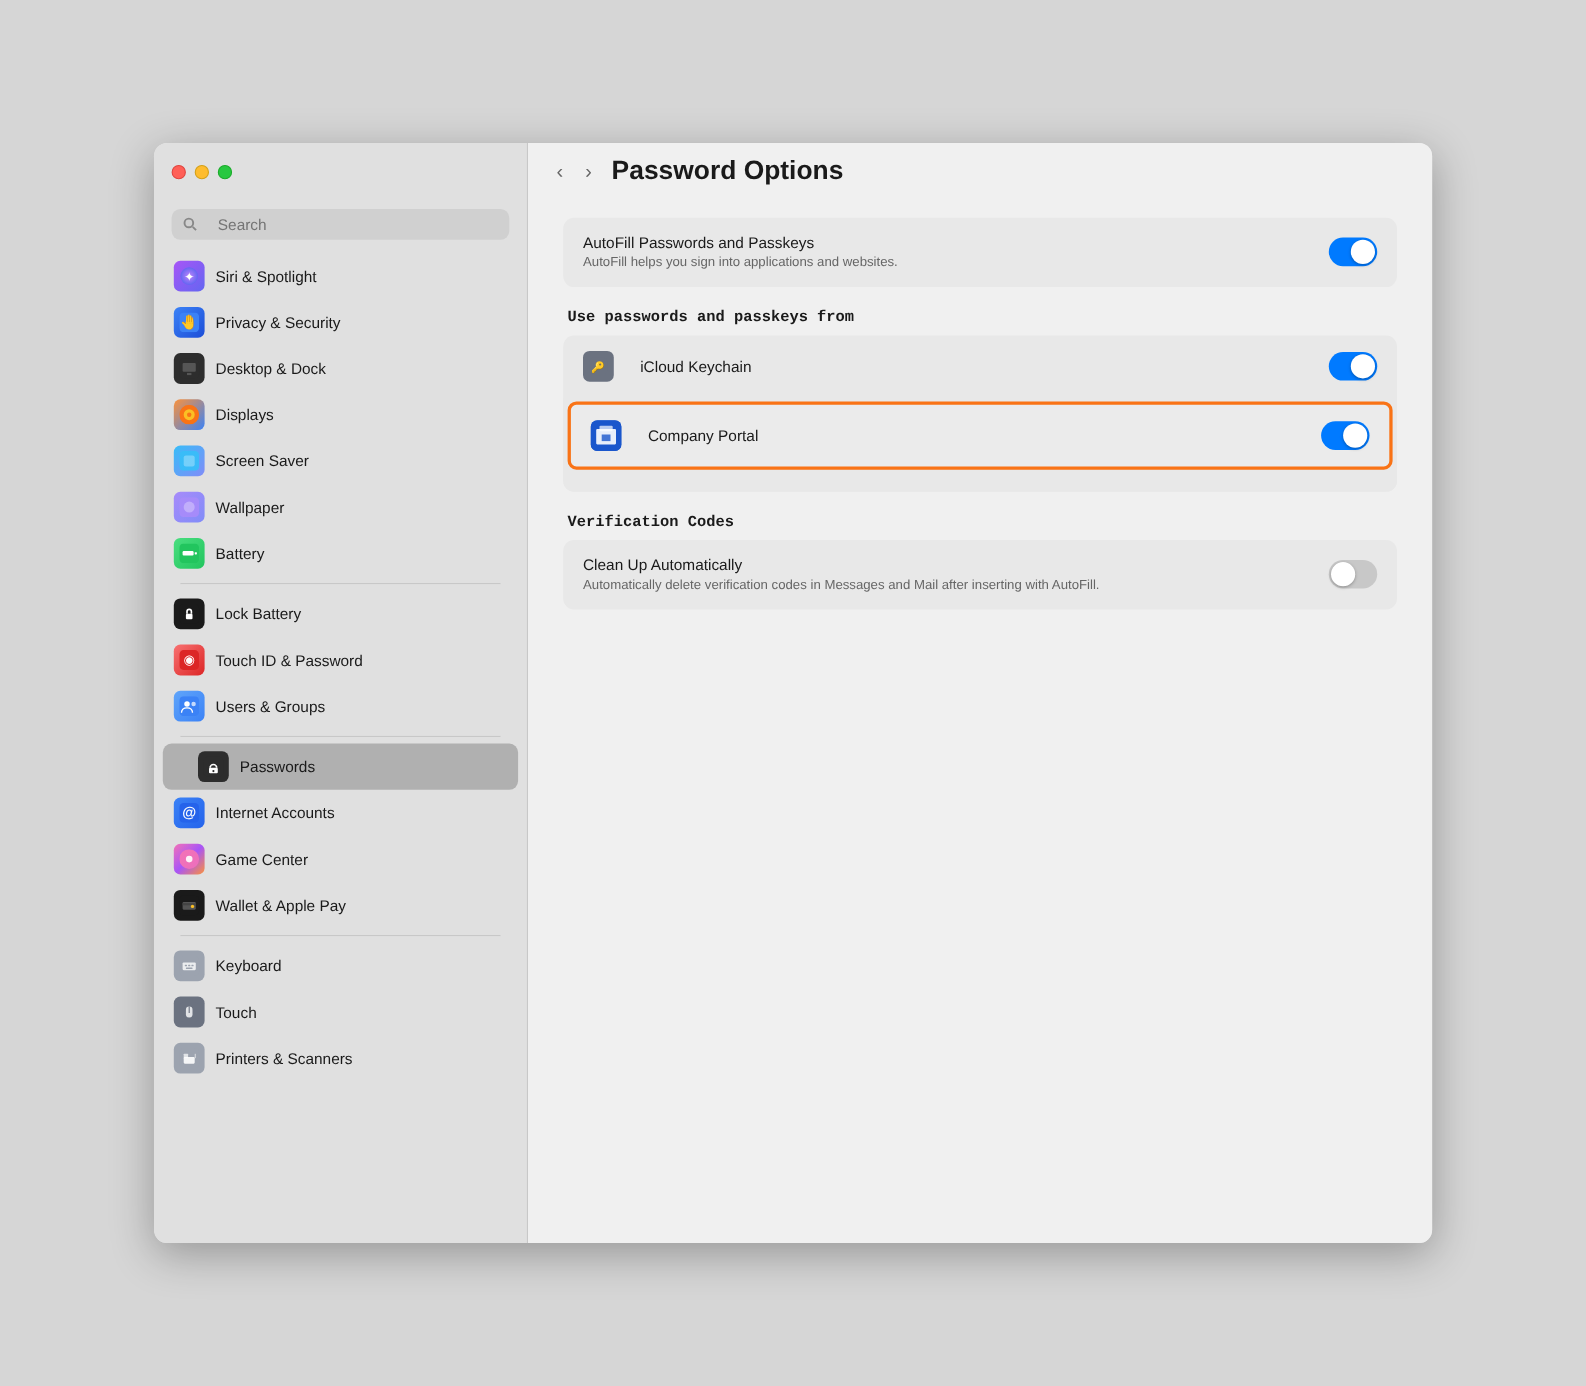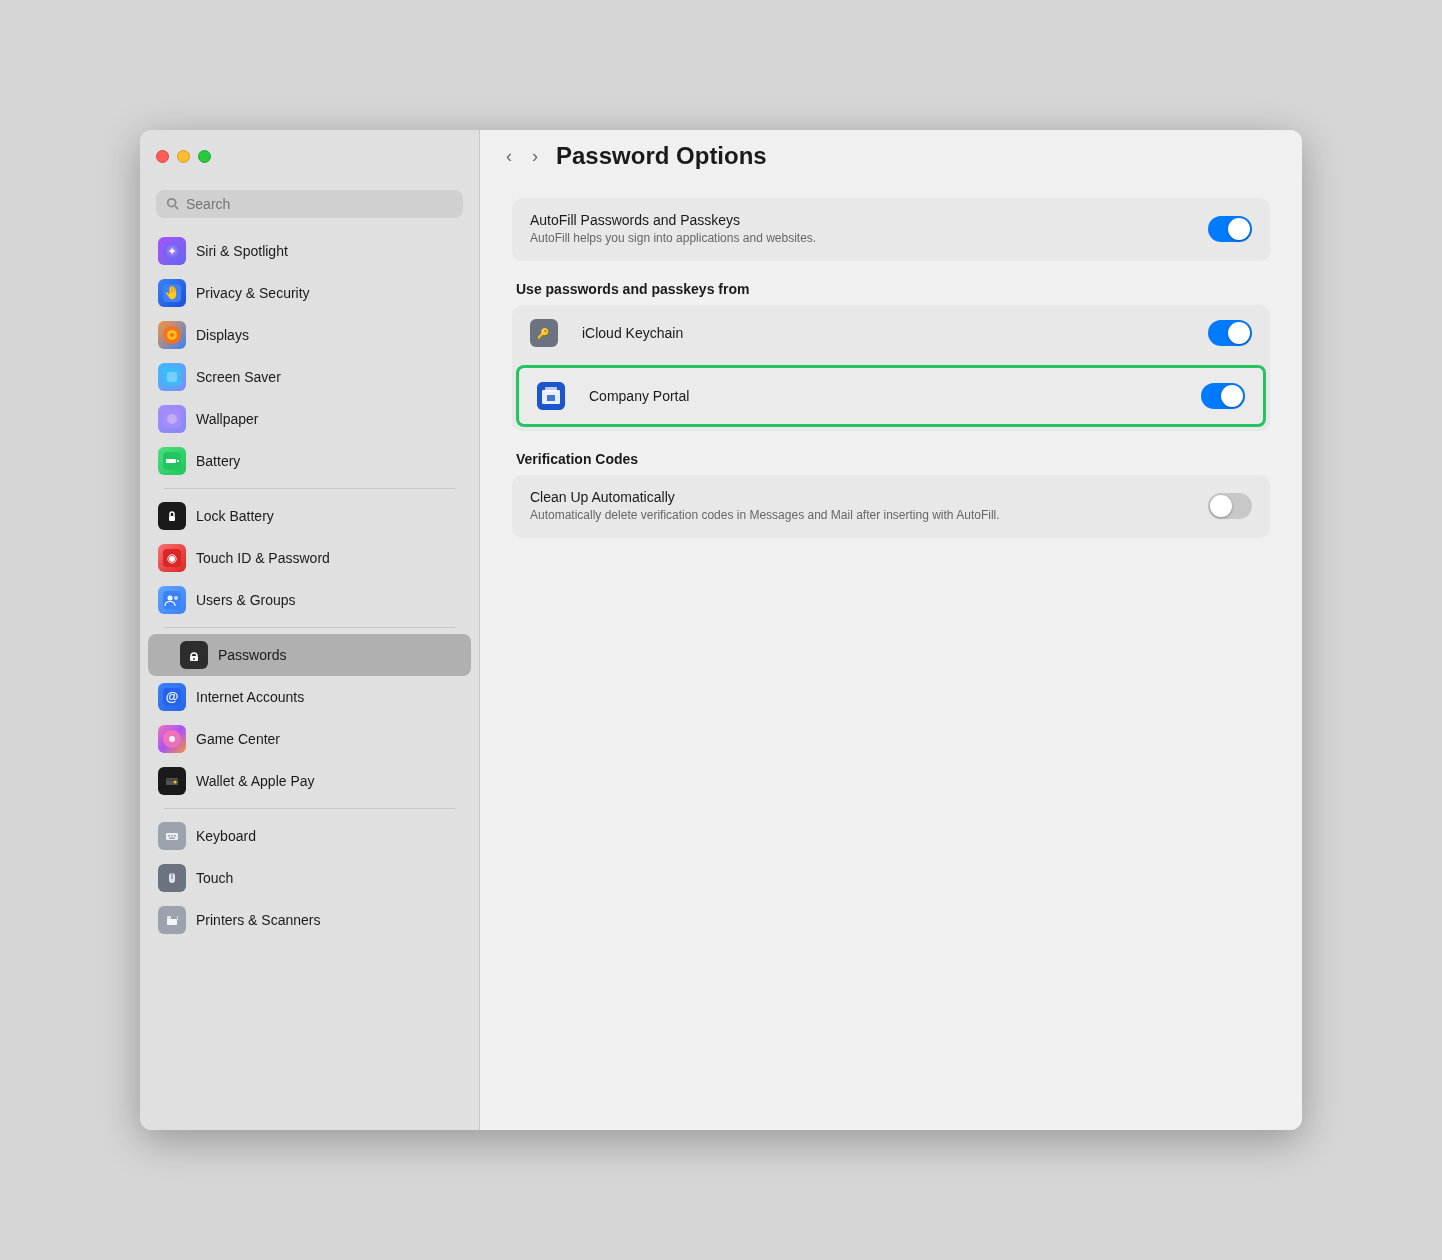--- a/index.html
+++ b/index.html
@@ -47,21 +47,21 @@
     .tl-red { background: #ff5f57; border: 1px solid #e0443e; }
     .tl-yellow { background: #febc2e; border: 1px solid #d4a017; }
     .tl-green { background: #28c840; border: 1px solid #1aab29; }
     .search-bar {
       margin: 8px 16px 12px;
       background: #d0d0d0;
       border-radius: 8px;
       display: flex;
       align-items: center;
       padding: 6px 10px;
-      gap: 6px;
+      gap: 18px;
     }
     .search-icon-svg {
       width: 14px;
       height: 14px;
       color: #888;
       flex-shrink: 0;
     }
     .search-bar input {
       background: transparent;
       border: none;
@@ -165,20 +165,21 @@
       font-size: 12px;
       color: #666;
       margin-top: 2px;
       line-height: 1.4;
     }
     .section-header {
       font-size: 14px;
       font-weight: 600;
       color: #1a1a1a;
       margin: 20px 0 8px 4px;
+      font-family: Liberation Mono, monospace;
     }
     
     .toggle {
       width: 44px;
       height: 26px;
       border-radius: 13px;
       position: relative;
       flex-shrink: 0;
       cursor: pointer;
       transition: background 0.2s;
@@ -192,24 +193,24 @@
       border-radius: 50%;
       position: absolute;
       top: 2px;
       transition: left 0.2s;
       box-shadow: 0 1px 3px rgba(0,0,0,0.3);
     }
     .toggle.on .toggle-thumb { left: 20px; }
     .toggle.off .toggle-thumb { left: 2px; }
     
     .highlighted-row {
-      border: 3px solid #22c55e;
+      border: 3px solid #f97316;
       border-radius: 8px;
       background: #ebebeb;
-      margin-bottom: 0;
+      margin-bottom: 16px;
     }
     .icon-icloud { background: #6b7280; }
 
     
     .small-icon {
       width: 28px;
       height: 28px;
       border-radius: 6px;
       display: flex;
       align-items: center;
@@ -255,20 +256,30 @@
         <li class="sidebar-item">
           <div class="icon" style="background: linear-gradient(135deg, rgb(59, 130, 246), rgb(29, 78, 216)); color: white;">
             <svg width="18" height="18" viewBox="0 0 18 18">
               <rect width="18" height="18" rx="4" fill="#3b82f6"></rect>
               <text x="9" y="13" text-anchor="middle" font-size="13" fill="white">🤚</text>
             </svg>
           </div>
           <span>Privacy &amp; Security</span>
         </li>
         <li class="sidebar-item">
+          <div class="icon" style="background: rgb(45, 45, 45); color: white;">
+            <svg width="18" height="18" viewBox="0 0 18 18">
+              <rect width="18" height="18" rx="4" fill="#2d2d2d"></rect>
+              <rect x="3" y="4" width="12" height="8" rx="1" fill="#555"></rect>
+              <rect x="7" y="13" width="4" height="2" fill="#555"></rect>
+            </svg>
+          </div>
+          <span>Desktop &amp; Dock</span>
+        </li>
+        <li class="sidebar-item">
           <div class="icon" style="background: linear-gradient(135deg, rgb(251, 146, 60), rgb(59, 130, 246)); color: white;">
             <svg width="18" height="18" viewBox="0 0 18 18">
               <circle cx="9" cy="9" r="9" fill="#f97316"></circle>
               <circle cx="9" cy="9" r="5" fill="#fbbf24"></circle>
               <circle cx="9" cy="9" r="2" fill="#f97316"></circle>
             </svg>
           </div>
           <span>Displays</span>
         </li>
         <li class="sidebar-item">

